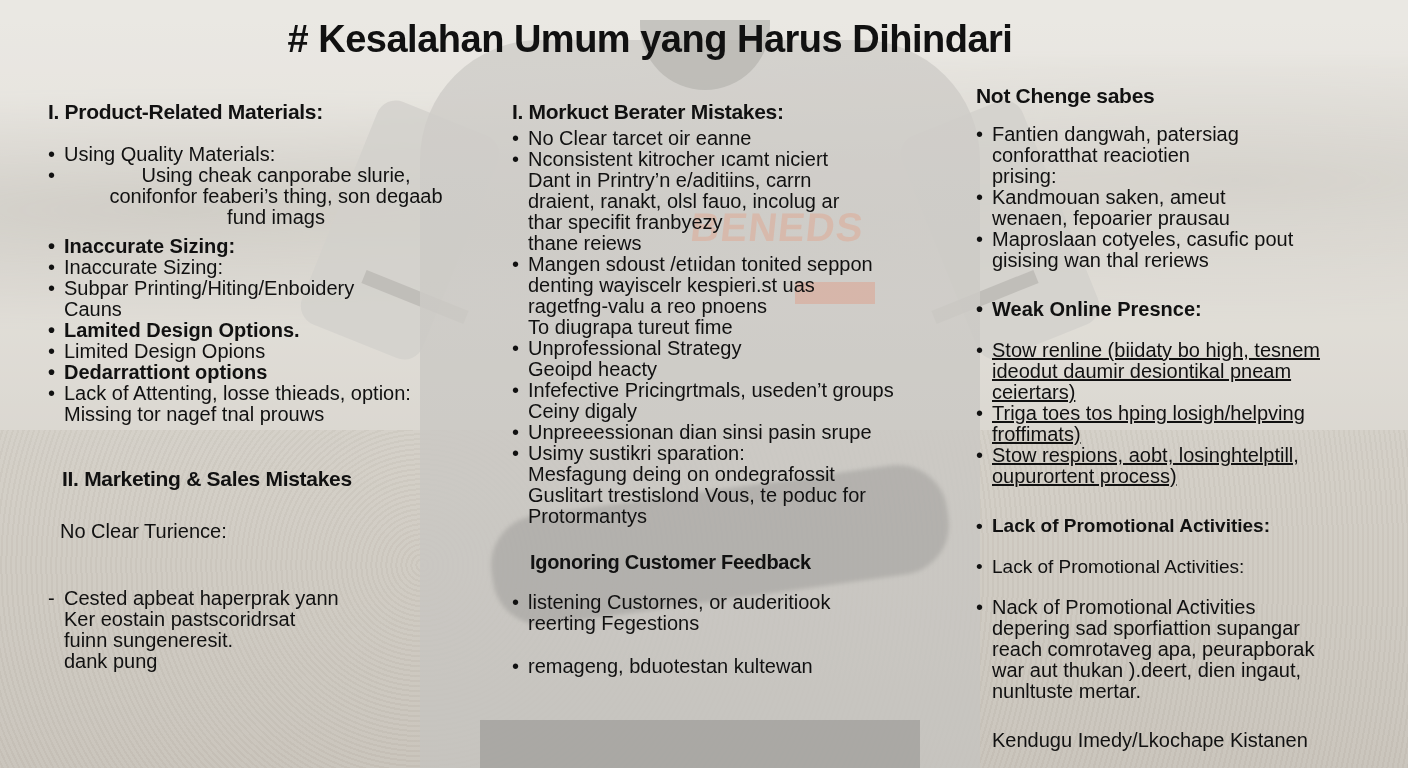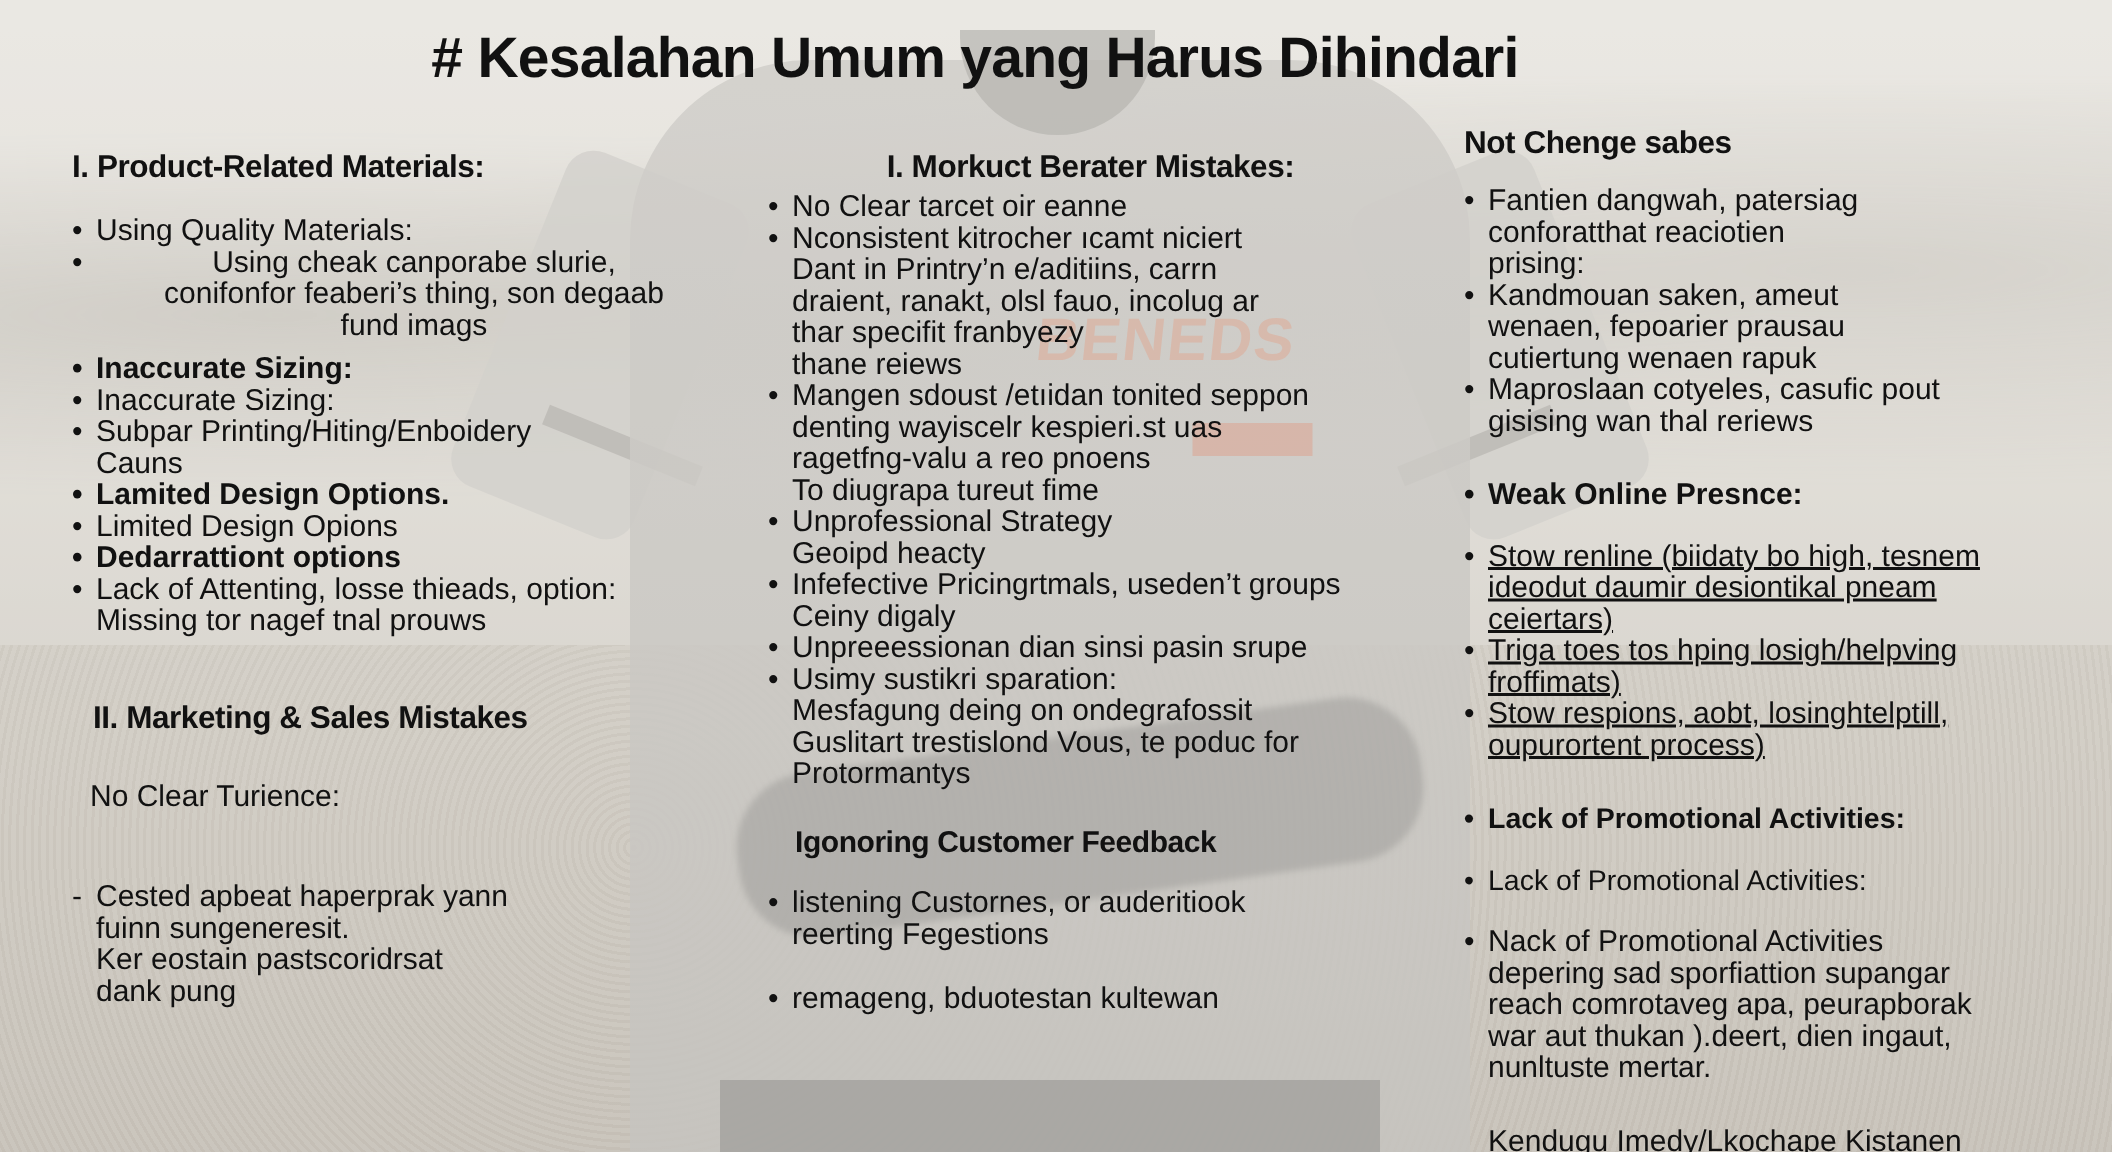--- a/index.html
+++ b/index.html
@@ -113,29 +113,29 @@
       <div class="item">
         <span class="line">Lack of Attenting, losse thieads, option:</span>
         <span class="line">Missing tor nagef tnal prouws</span>
       </div>
     </div>
   <h2 style="margin-top:42px; margin-left:14px;">II. Marketing &amp; Sales Mistakes</h2>
   <div class="plain" style="margin-top:30px; margin-left:12px;">No Clear Turience:</div>
   <div id="c1s2" style="margin-top:46px;">
       <div class="item dash">
         <span class="line">Cested apbeat haperprak yann</span>
+        <span class="line">Ker eostain pastscoridrsat</span>
         <span class="line">fuinn sungeneresit.</span>
-        <span class="line">Ker eostain pastscoridrsat</span>
         <span class="line">dank pung</span>
       </div>
     </div>
 </div>
 
 <div class="col" id="c2">
-  <h2 style="margin-bottom:4px;text-align:center;">I. Morkuct Berater Mistakes:</h2>
+  <h2 style="margin-bottom:4px;">I. Morkuct Berater Mistakes:</h2>
   <div id="c2s1">
       <div class="item">
         <span class="line">No Clear tarcet oir eanne</span>
       </div>
       <div class="item">
         <span class="line">Nconsistent kitrocher ıcamt niciert</span>
         <span class="line">Dant in Printry’n e/aditiins, carrn</span>
         <span class="line">draient, ranakt, olsl fauo, incolug ar</span>
         <span class="line">thar specifit franbyezy</span>
         <span class="line">thane reiews</span>
@@ -180,21 +180,20 @@
   <h2 style="margin-bottom:16px;">Not Chenge sabes</h2>
   <div id="c3s1">
       <div class="item">
         <span class="line">Fantien dangwah, patersiag</span>
         <span class="line">conforatthat reaciotien</span>
         <span class="line">prising:</span>
       </div>
       <div class="item">
         <span class="line">Kandmouan saken, ameut</span>
         <span class="line">wenaen, fepoarier prausau</span>
-        <span class="line">cutiertung wenaen rapuk</span>
       </div>
       <div class="item">
         <span class="line">Maproslaan cotyeles, casufic pout</span>
         <span class="line">gisising wan thal reriews</span>
       </div>
     </div>
   <div class="item bold" style="margin-top:28px; font-size:20px;">
     <span>Weak Online Presnce:</span>
   </div>
   <div id="c3s2" style="margin-top:20px;text-decoration:underline;">

